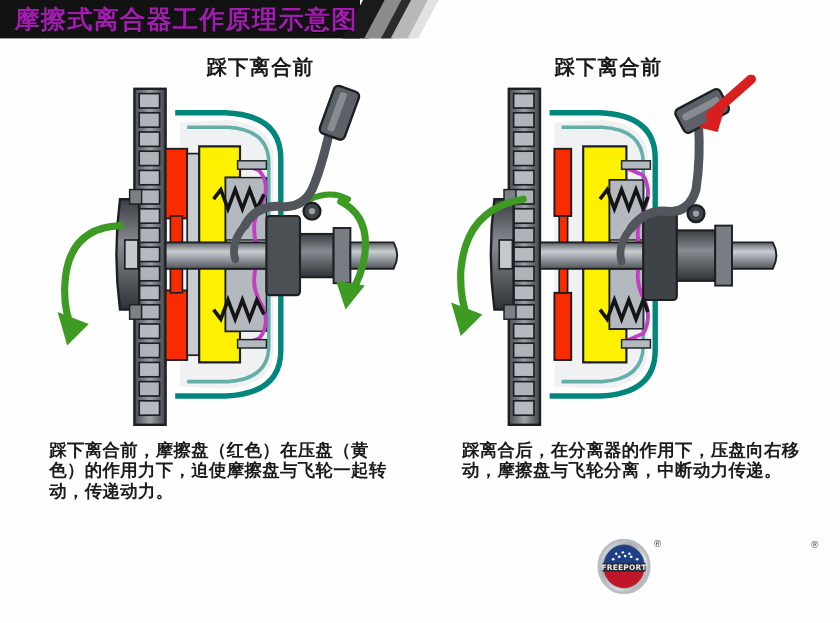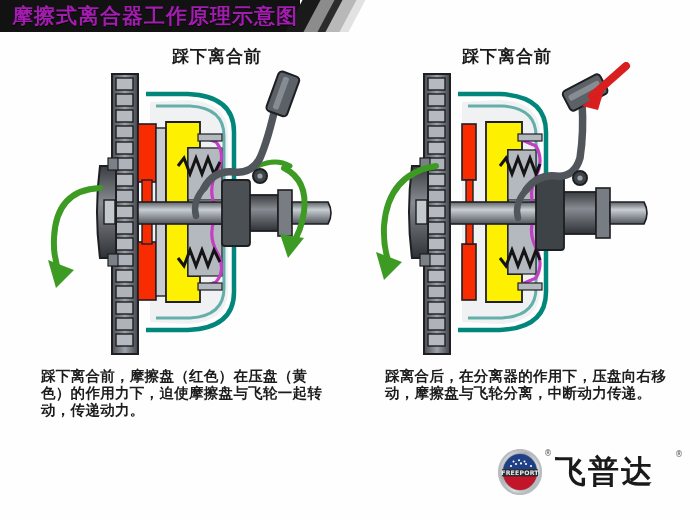--- a/index.html
+++ b/index.html
@@ -390,15 +390,14 @@
         <circle cx="16.5" cy="12.5" r="1"></circle>
           <circle cx="22" cy="11.3" r="1"></circle>
         <circle cx="27.5" cy="12.5" r="1"></circle>
       </g>
       <rect x="5" y="20" width="36" height="7.5" rx="1" fill="#2b2f34"></rect>
       <text x="23" y="25.9" text-anchor="middle" fill="#e8eaec" font-family="DejaVu Sans, Liberation Sans, sans-serif" font-size="6.2" font-weight="bold" letter-spacing="0.2">FREEPORT</text>
       <ellipse cx="23" cy="23" rx="21" ry="22" fill="none" stroke="#b9bcc0" stroke-width="2.2"></ellipse>
     </svg>
   </div>
   <span class="reg" id="reg-badge">®</span>
-  <div class="logo-brand">飞普达</div>
   <span class="reg" id="reg-brand">®</span>
 </div>
 
 </body></html>

